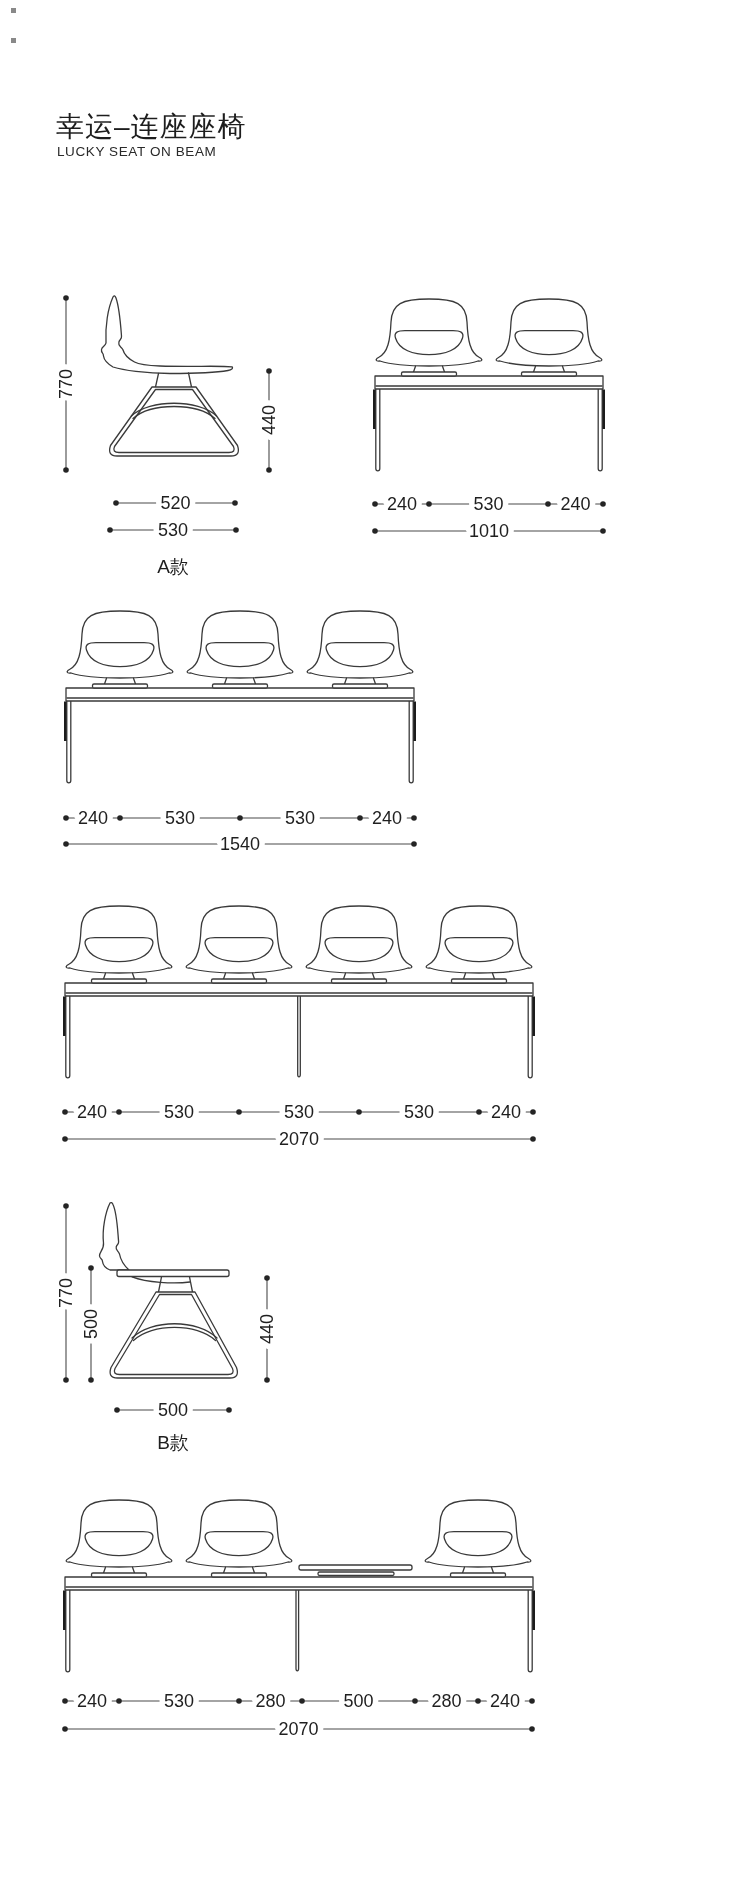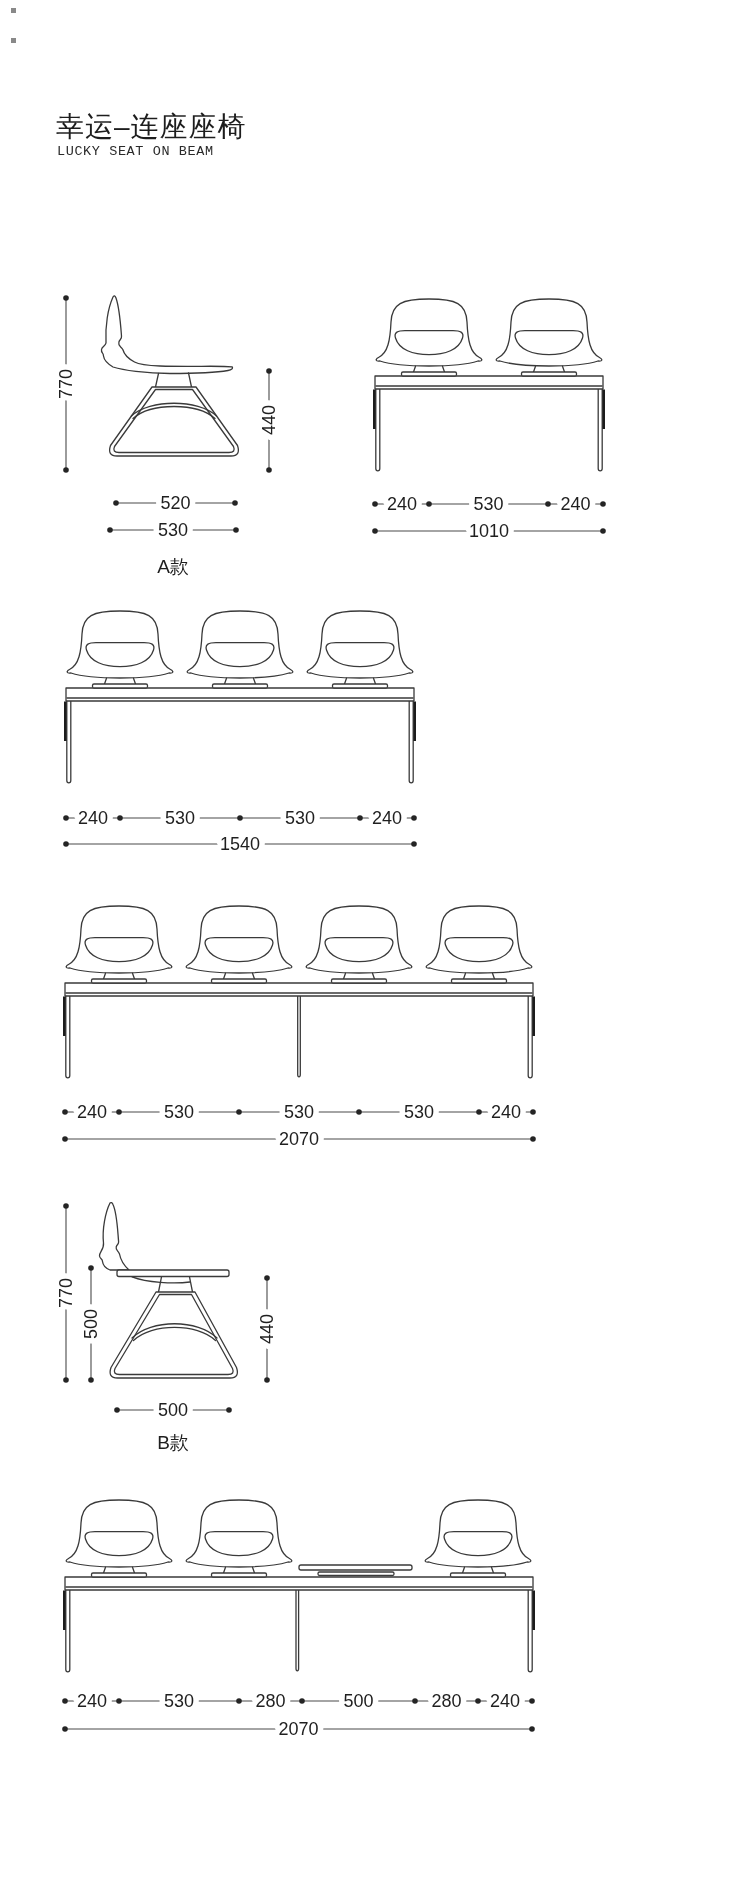--- a/index.html
+++ b/index.html
@@ -1,21 +1,21 @@
 <!DOCTYPE html>
 <html><head>
 <meta charset="utf-8">
 <style>
   html,body{margin:0;padding:0;background:#ffffff;}
   .canvas{position:relative;width:695px;height:1897px;background:#fff;overflow:hidden;
           font-family:"Liberation Sans", sans-serif;}
   .title-zh{position:absolute;left:56px;top:108px;font-size:28px;letter-spacing:1px;
             color:#1d1d1d;font-weight:500;}
   .title-en{position:absolute;left:57px;top:144px;font-size:13.5px;letter-spacing:.6px;
-            color:#2a2a2a;font-family:Liberation Mono, monospace;}
+            color:#2a2a2a;}
   .mark{position:absolute;background:#4a4a4a;width:5px;height:5px;opacity:.65;}
   svg text{font-family:"Liberation Sans", sans-serif;}
   .ln{fill:#ffffff;stroke:#3a3a3a;stroke-width:1.3;stroke-linejoin:round;stroke-linecap:round;}
   .lnf{fill:none;stroke:#3a3a3a;stroke-width:1.3;stroke-linejoin:round;stroke-linecap:round;}
   .dim line{stroke:#4a4a4a;stroke-width:1.1;}
   .dim circle{fill:#242424;r:2.8px;}
   .dim text{font-size:18px;fill:#1f1f1f;text-anchor:middle;dominant-baseline:central;
             paint-order:stroke;stroke:#fff;stroke-width:11px;stroke-linejoin:round;stroke-linecap:round;}
   .lbl{font-size:19px;fill:#1f1f1f;text-anchor:middle;dominant-baseline:central;}
 </style>

